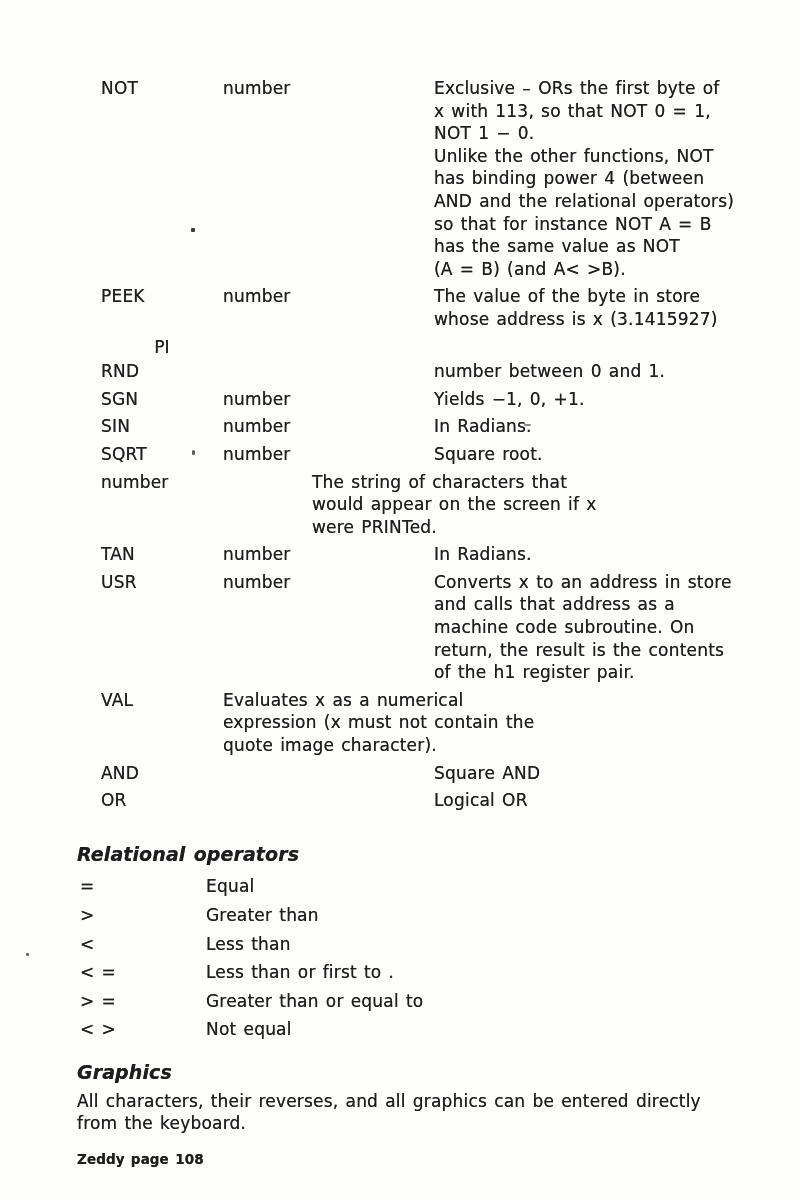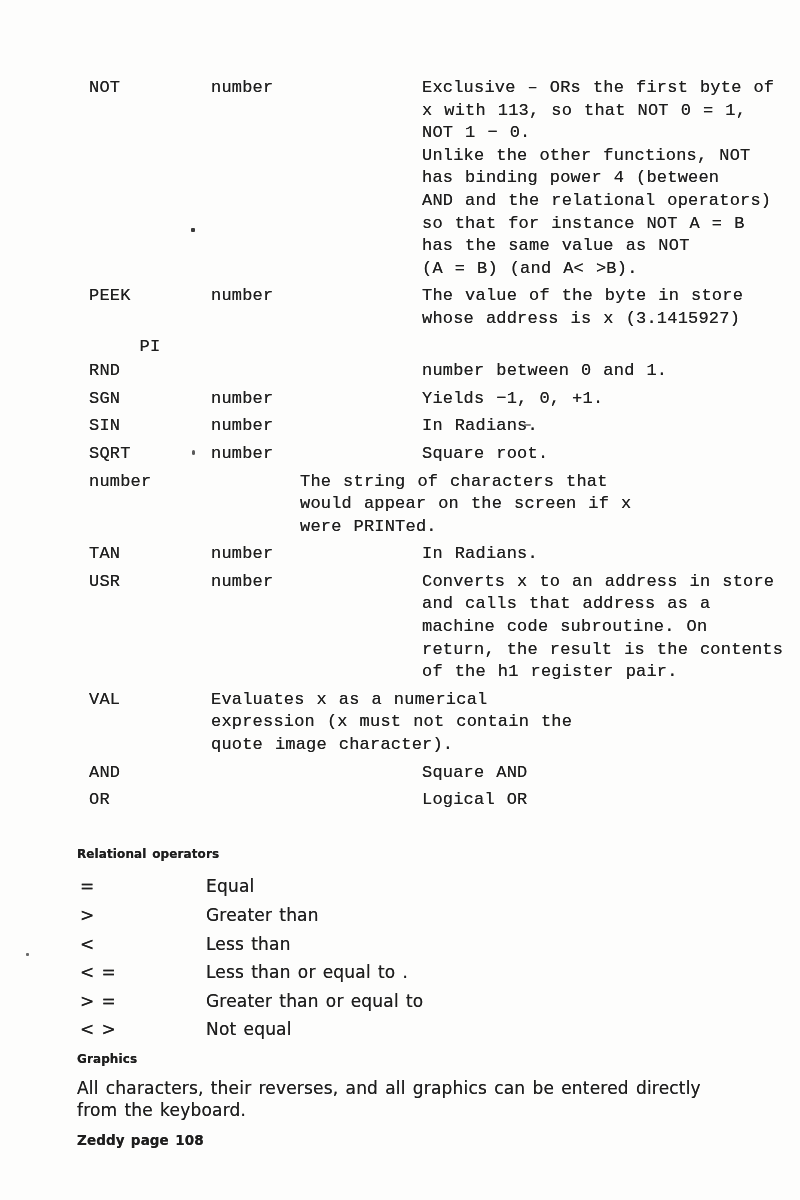--- a/index.html
+++ b/index.html
@@ -18,53 +18,54 @@
     font-size: 17px;
     line-height: 22.6px;
     letter-spacing: 0.2px;
     word-spacing: 1.5px;
     text-shadow: 0 0 0.6px rgba(25,25,25,0.8);
     padding: 77px 40px 0 77px;
     overflow: hidden;
   }
 
   
-  .fn-table { margin-left: 12px; font-family: Liberation Mono, monospace; }
+  .fn-table { margin-left: 24px; }
   .fn-row { display: flex; margin-bottom: 5px; }
   .fn-row.tight { margin-bottom: 2px; text-align: center; }
   .fn-name { width: 122px; flex: none; white-space: pre; }
   .fn-arg  { width: 211px; flex: none; white-space: pre; }
   .fn-desc { width: 345px; flex: none; white-space: pre; }
 
   
   .section-heading {
     margin: 0;
-    font-size: 12px;
+    font-size: 19px;
     font-weight: bold;
     line-height: 22.6px;
     letter-spacing: 0.1px;
+    font-style: italic;
   }
   .rel-heading { margin-top: 31px; }
-  .gfx-heading { margin-top: 7px; }
+  .gfx-heading { margin-top: 20px; }
 
   
   .op-list { margin-left: 3px; margin-top: 10px; }
   .op-row { display: flex; margin-bottom: 6px; }
   .op-symbol { width: 78px; flex: none; white-space: pre; }
   .op-label { white-space: pre; margin-left: 48px; }
 
   
   .gfx-body {
     margin: 6px 0 0 0;
     white-space: pre;
   }
 
   
   .footer {
-    margin-top: 10px;
+    margin-top: 16px;
     font-size: 13.5px;
     font-weight: bold;
     line-height: 17px;
     letter-spacing: 0.1px;
   }
 
   
   .speck {
     position: absolute;
     background: #444;
@@ -186,21 +187,21 @@
     <div class="op-row">
       <div class="op-symbol">&gt;</div>
       <div class="op-label">Greater than</div>
     </div>
     <div class="op-row">
       <div class="op-symbol">&lt;</div>
       <div class="op-label">Less than</div>
     </div>
     <div class="op-row">
       <div class="op-symbol">&lt; =</div>
-      <div class="op-label">Less than or equal to .</div>
+      <div class="op-label">Less than or first to .</div>
     </div>
     <div class="op-row">
       <div class="op-symbol">&gt; =</div>
       <div class="op-label">Greater than or equal to</div>
     </div>
     <div class="op-row">
       <div class="op-symbol">&lt; &gt;</div>
       <div class="op-label">Not equal</div>
     </div>
   </div>

